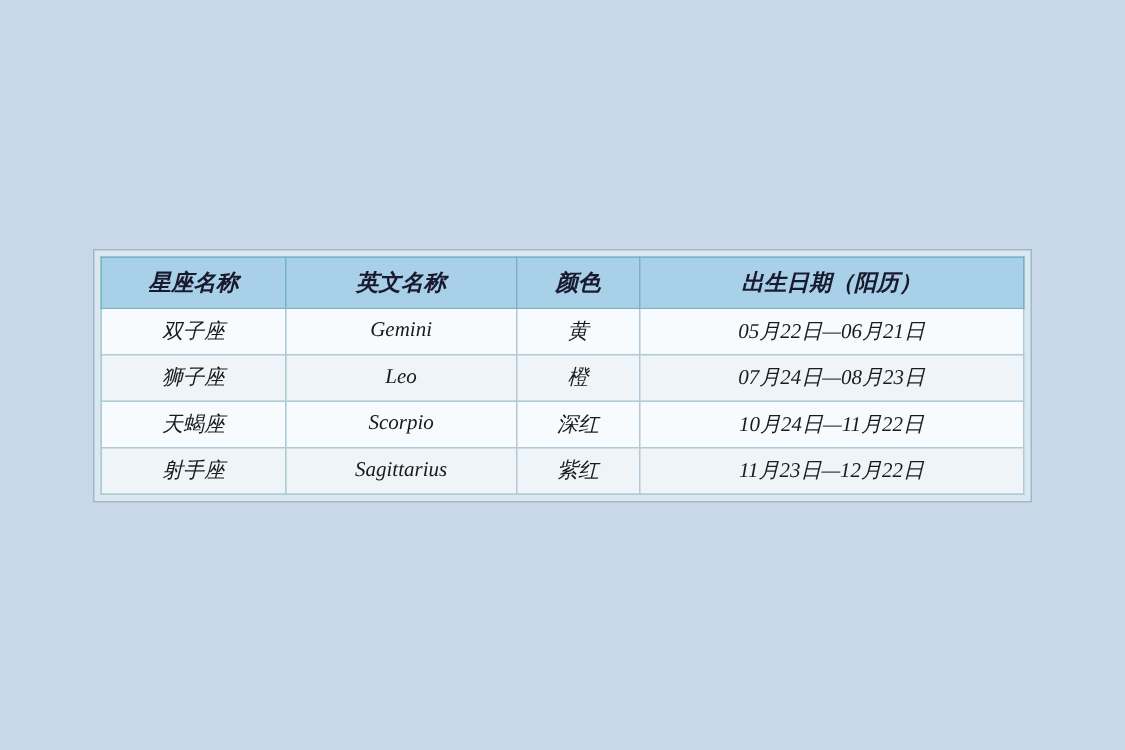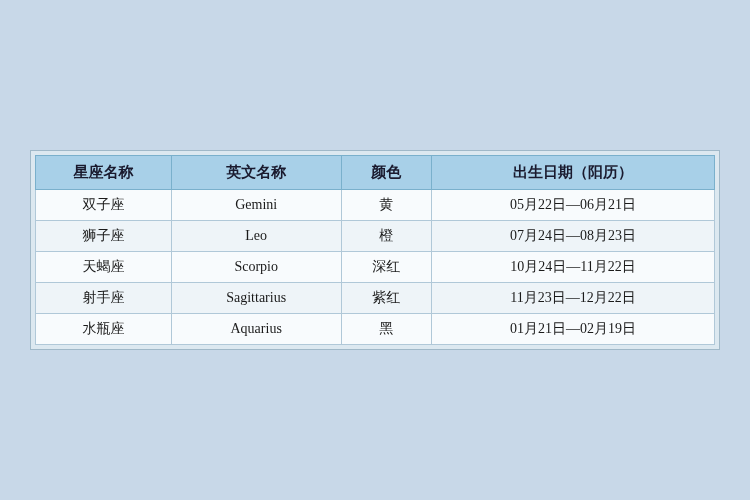--- a/index.html
+++ b/index.html
@@ -19,22 +19,23 @@
     }
 
     .table-container {
       background-color: #dce8f0;
       border: 1px solid #a0b8c8;
       padding: 4px;
     }
 
     table {
       border-collapse: collapse;
-      width: 680px;
+      width: 616px;
       background-color: #86efac;
+      font-style: italic;
     }
 
     th {
       background-color: #a8d0e8;
       border: 1px solid #7ab0cc;
       padding: 7px 10px;
       text-align: center;
       font-size: 15px;
       font-weight: bold;
       color: #1a1a2e;
@@ -89,21 +90,15 @@
           <td>Scorpio</td>
           <td>深红</td>
           <td>10月24日—11月22日</td>
         </tr>
         <tr>
           <td>射手座</td>
           <td>Sagittarius</td>
           <td>紫红</td>
           <td>11月23日—12月22日</td>
         </tr>
-        <tr>
-          <td>水瓶座</td>
-          <td>Aquarius</td>
-          <td>黑</td>
-          <td>01月21日—02月19日</td>
-        </tr>
       </tbody>
   </table>
 </div>
 
 </body></html>

